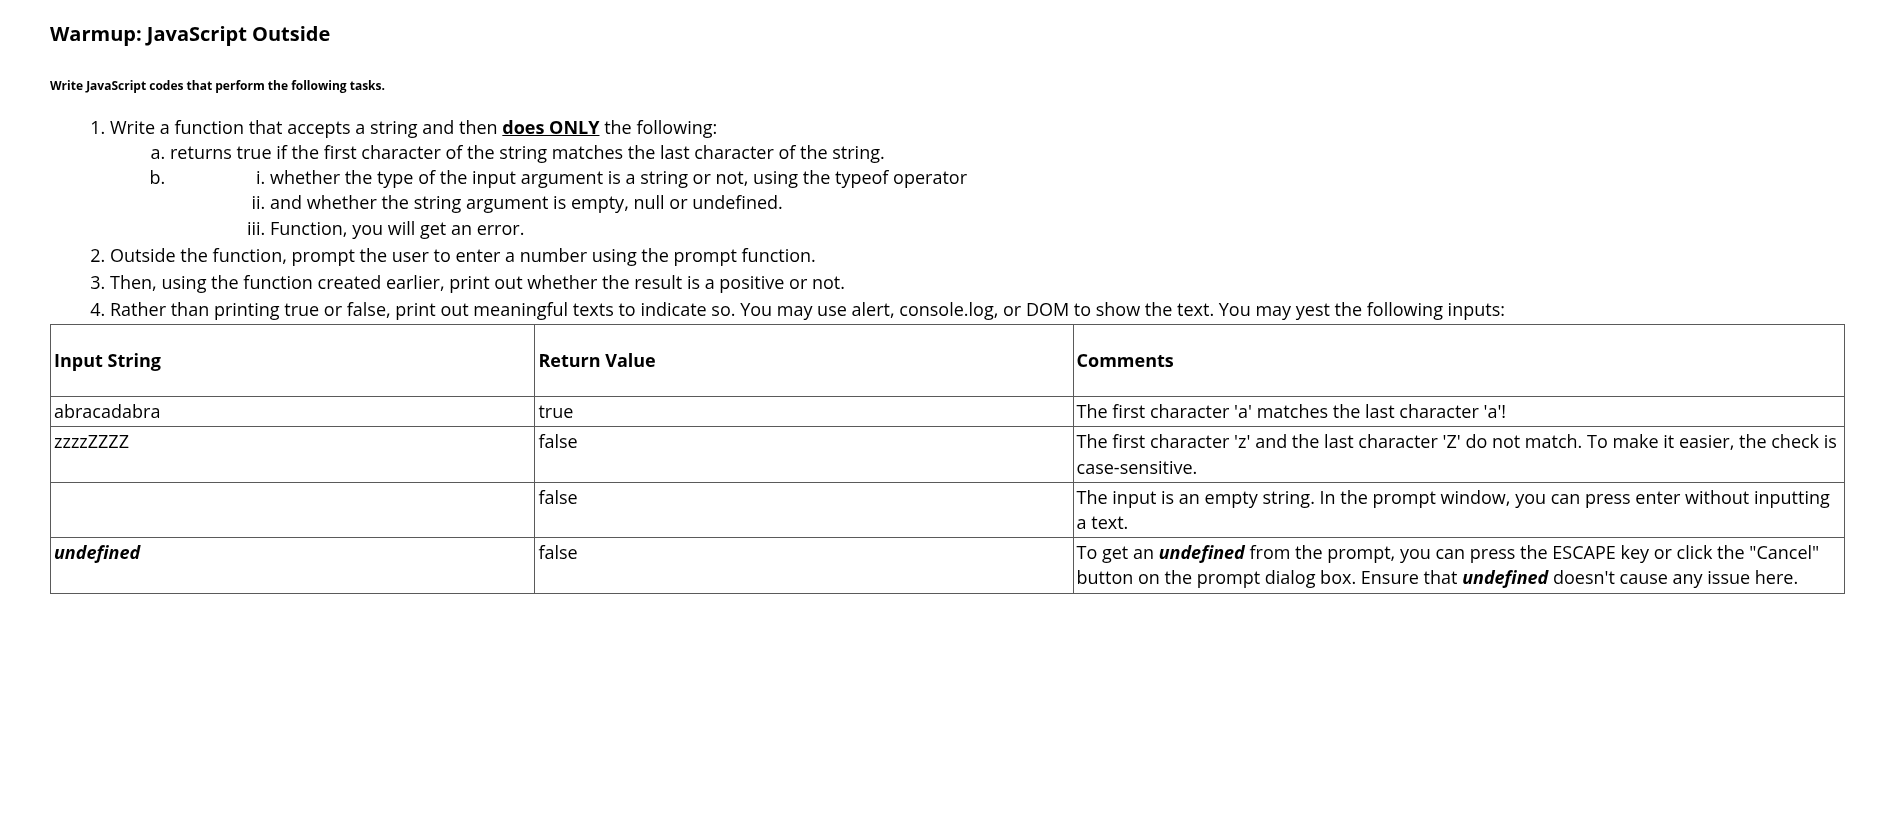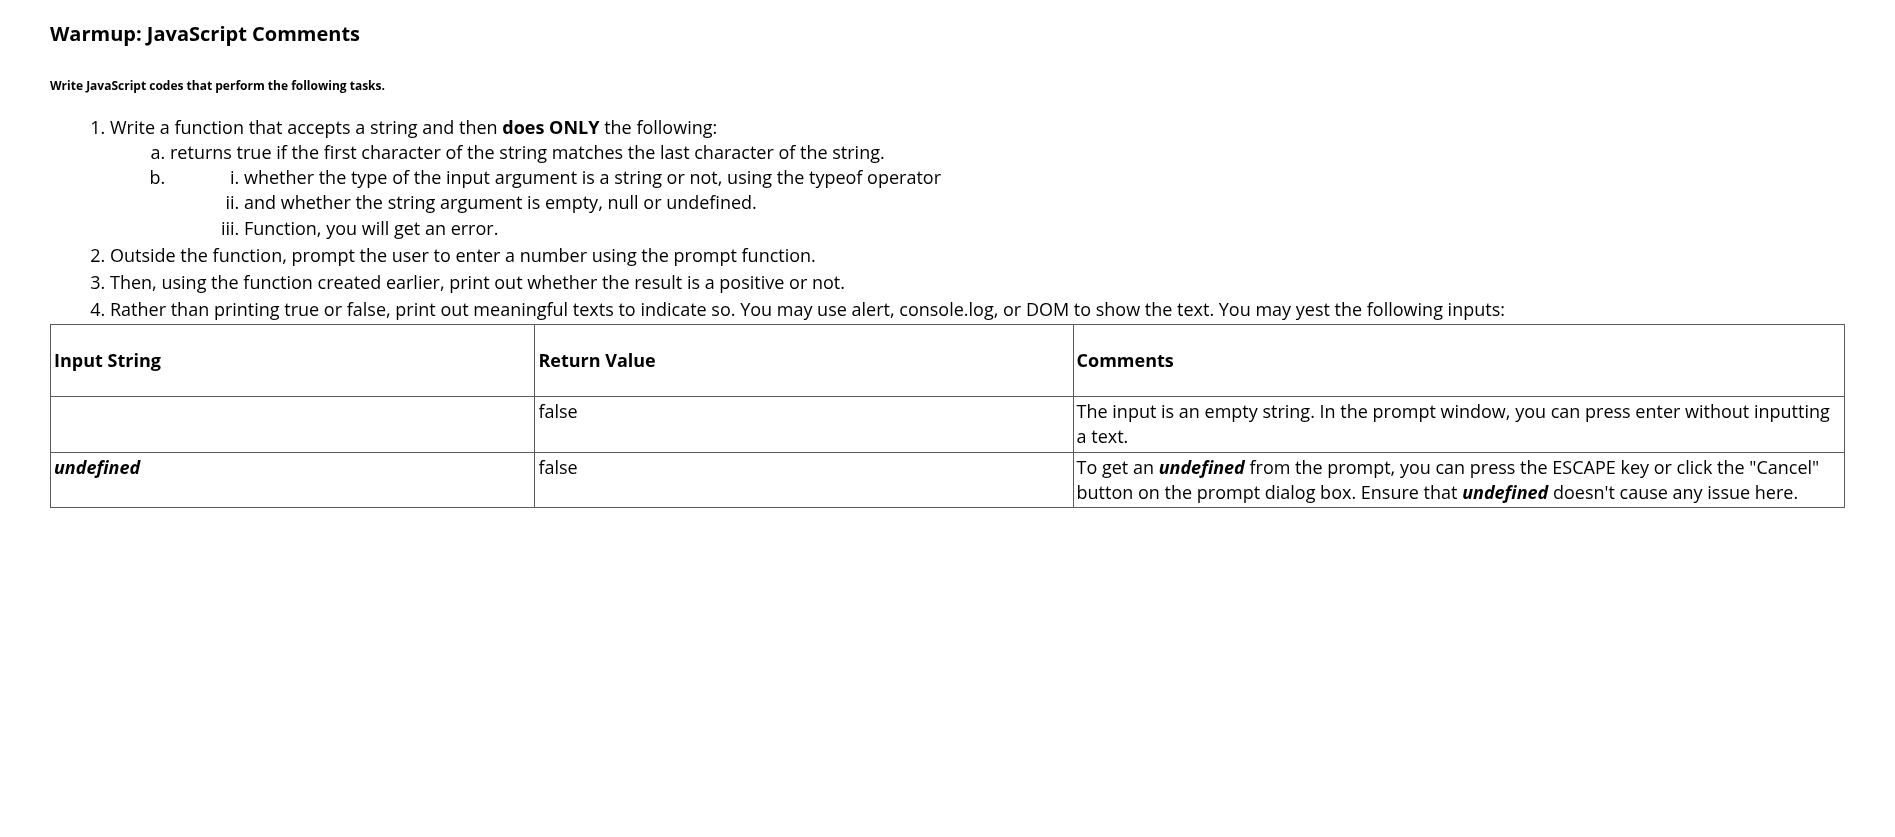--- a/index.html
+++ b/index.html
@@ -31,24 +31,25 @@
     }
     ol.main-list > li {
       margin-bottom: 2px;
     }
     .sub-lower-alpha {
       list-style-type: lower-alpha;
       margin-left: 60px;
     }
     .sub-lower-roman {
       list-style-type: lower-roman;
-      margin-left: 74px;
+      margin-left: 100px;
     }
     .inline-bold-under {
       font-weight: 700;
+      text-decoration: underline;
     }
     table {
       border-collapse: collapse;
       width: 100%;
       table-layout: fixed;
     }
     th, td {
       border: 1px solid #5a5a5a;
       text-align: left;
       vertical-align: top;
@@ -62,21 +63,21 @@
     }
     col.c1 { width: 27%; }
     col.c2 { width: 30%; }
     col.c3 { width: 43%; }
     tbody tr.tall td { height: 60px; vertical-align: middle; }
     .bi { font-style: italic; font-weight: 700; }
   </style>
 </head>
 <body>
 
-<div class="page-title">Warmup: JavaScript Comments</div>
+<div class="page-title">Warmup: JavaScript Outside</div>
 
 <div class="instruction">Write JavaScript codes that perform the following tasks.</div>
 
 <ol class="main-list">
   <li>
     <span>Write a function that accepts a string and then </span><span class="inline-bold-under">does ONLY</span><span> the following:</span>
     <ol class="sub-lower-alpha">
       <li>returns true if the first character of the string matches the last character of the string.</li>
       <li>
         <ol class="sub-lower-roman">
@@ -100,20 +101,30 @@
   </colgroup>
   <thead>
     <tr>
       <th>Input String</th>
       <th>Return Value</th>
       <th>Comments</th>
     </tr>
   </thead>
   <tbody id="tbody">
       <tr>
+        <td>abracadabra</td>
+        <td>true</td>
+        <td><span>The first character 'a' matches the last character 'a'!</span></td>
+      </tr>
+      <tr>
+        <td>zzzzZZZZ</td>
+        <td>false</td>
+        <td><span>The first character 'z' and the last character 'Z' do not match. To make it easier, the check is case-sensitive.</span></td>
+      </tr>
+      <tr>
         <td></td>
         <td>false</td>
         <td><span>The input is an empty string. In the prompt window, you can press enter without inputting a text.</span></td>
       </tr>
       <tr>
         <td><span class="bi">undefined</span></td>
         <td>false</td>
         <td><span>To get an </span><span class="bi">undefined</span><span> from the prompt, you can press the ESCAPE key or click the "Cancel" button on the prompt dialog box. Ensure that </span><span class="bi">undefined</span><span> doesn't cause any issue here.</span></td>
       </tr>
     </tbody>

